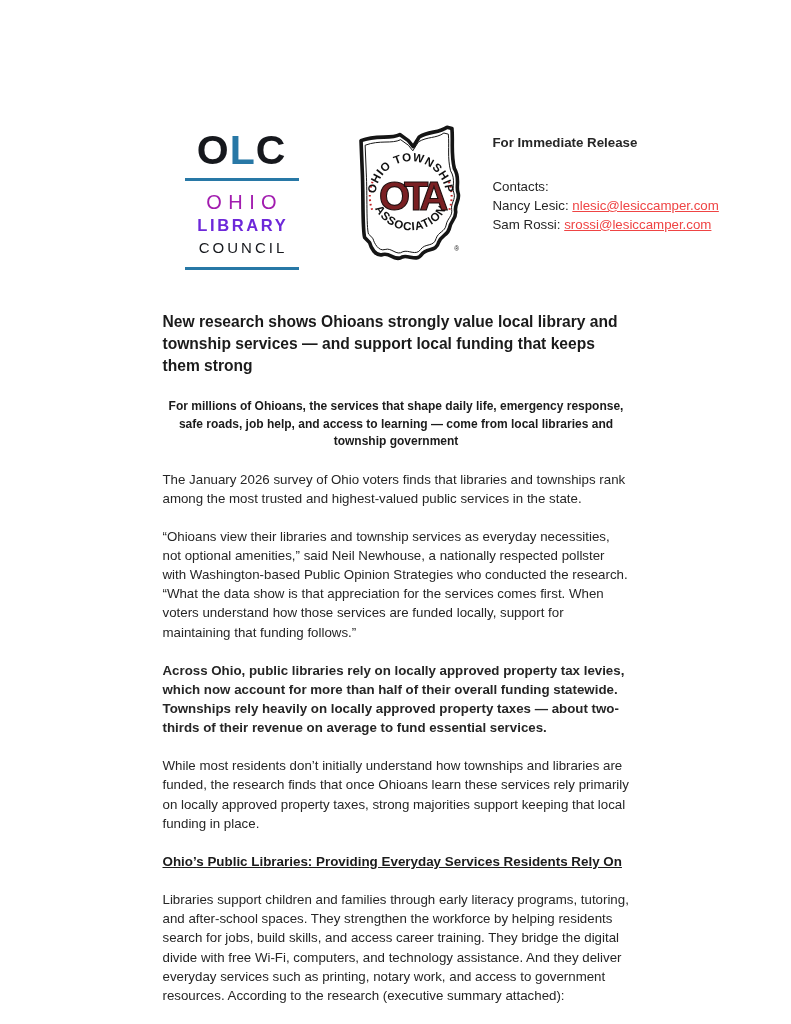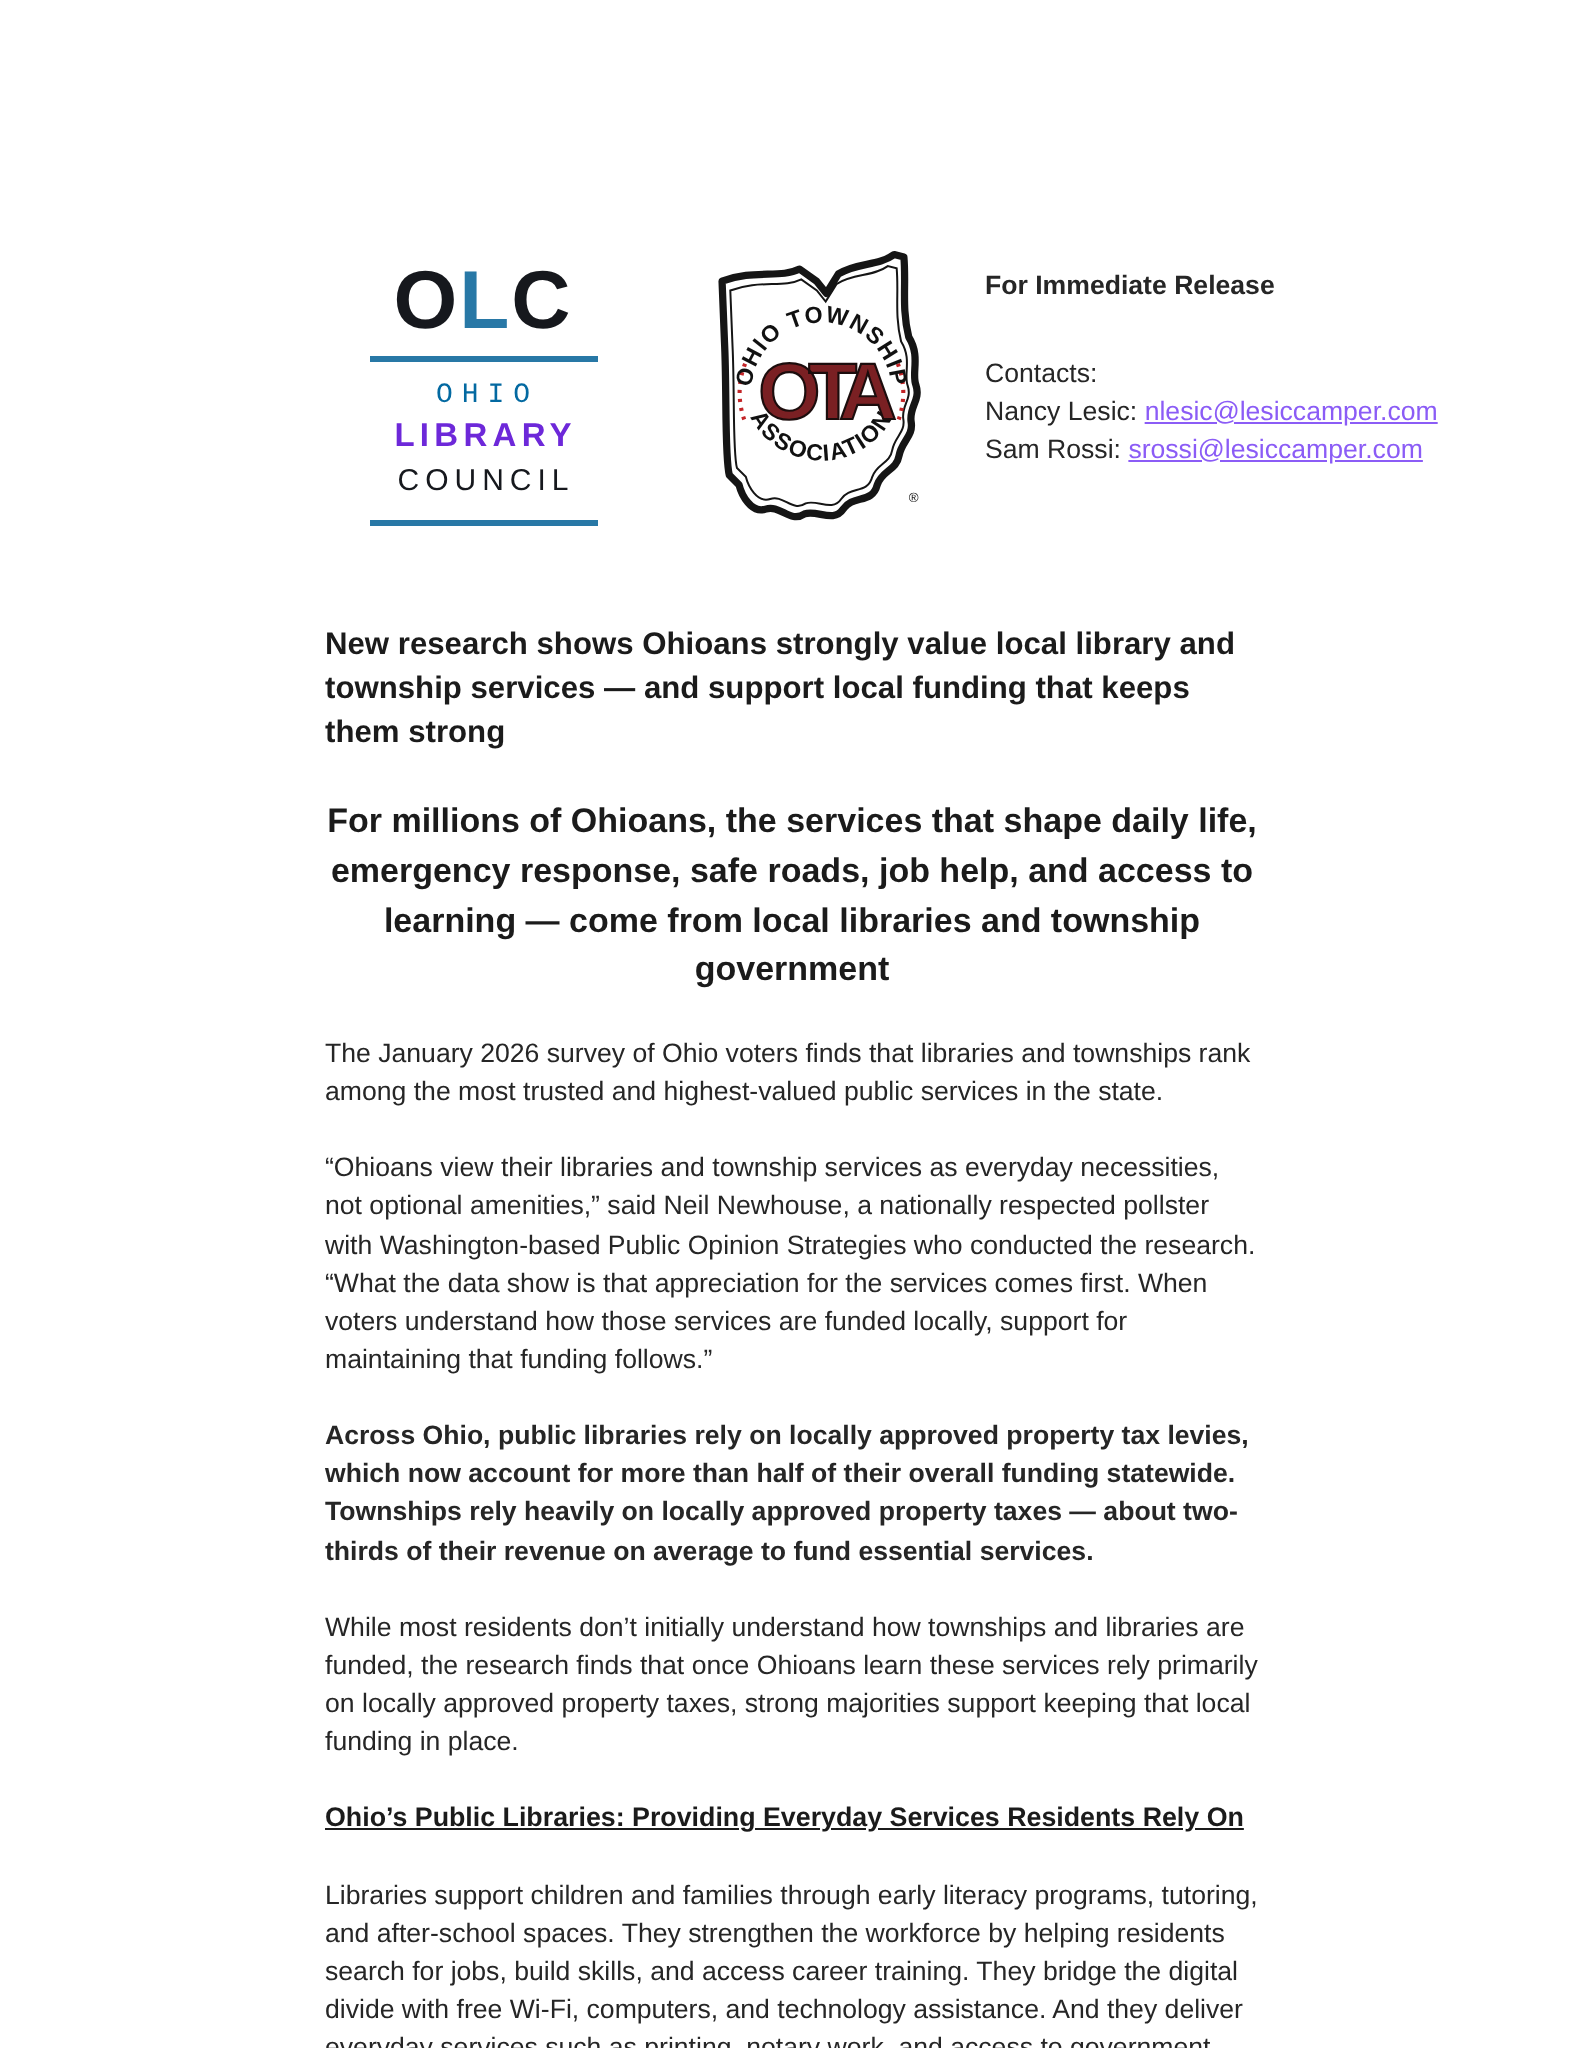--- a/index.html
+++ b/index.html
@@ -15,42 +15,42 @@
     display:flex; align-items:flex-start;
     padding:130px 70px 0 112px;
   }
 
   
   .olc-logo { width:118px; text-align:center; flex:0 0 auto; }
   .olc-acronym { font-size:41px; font-weight:800; letter-spacing:1px; line-height:1; color:#16181d; }
   .olc-acronym .l-blue { color:#2878a6; }
   .olc-rule { height:3px; background:#2878a6; margin:7px 2px 9px 2px; }
   .olc-rule.bottom { margin:9px 2px 0 2px; }
-  .olc-ohio    { font-size:14px; font-weight:400; letter-spacing:0.32em; margin-right:-0.32em; color:#0369a1; line-height:1.2;font-family:Liberation Mono, monospace; }
+  .olc-ohio    { font-size:20px; font-weight:400; letter-spacing:0.32em; margin-right:-0.32em; color:#a21caf; line-height:1.2; }
   .olc-library { font-size:16.5px; font-weight:700; letter-spacing:0.16em; margin-right:-0.16em; color:#6d28d9; line-height:1.45; }
   .olc-council { font-size:15px; font-weight:300; letter-spacing:0.2em; margin-right:-0.2em; color:#16181d; line-height:1.35; }
 
   
   .ota-logo { flex:0 0 auto; margin:-10px 0 0 42px; }
 
   
   .release-block { margin-left:auto; margin-top:4px; font-size:13.3px; line-height:1.42; width:250px; }
   .release-title { font-weight:700; }
   .contacts-label { font-weight:400; margin-top:25px; }
   .contact-row { white-space:nowrap; }
-  .contact-row a { color:#8b5cf6; text-decoration:underline; }
+  .contact-row a { color:#ef4444; text-decoration:underline; }
 
   
   .article { padding:27px 91px 0 92px; font-size:13.3px; line-height:1.44; }
   .headline {
     text-align:left; font-weight:700; font-size:15.6px; line-height:1.42;
     color:#1b1b1b; margin:0 auto; max-width:625px;
   }
   .subheadline {
-    text-align:center; font-weight:700; font-size:17px; line-height:1.45;
+    text-align:center; font-weight:700; font-size:12px; line-height:1.45;
     color:#1b1b1b; margin:21px auto 0 auto; max-width:612px;
   }
   .para { margin-top:19px; }
   .para.bold { font-weight:700; }
   .para .lead-bold { font-weight:700; }
   .section-heading {
     margin-top:19px; font-weight:700; font-size:13.4px;
     text-decoration:underline; color:#1b1b1b;
   }
 </style>

